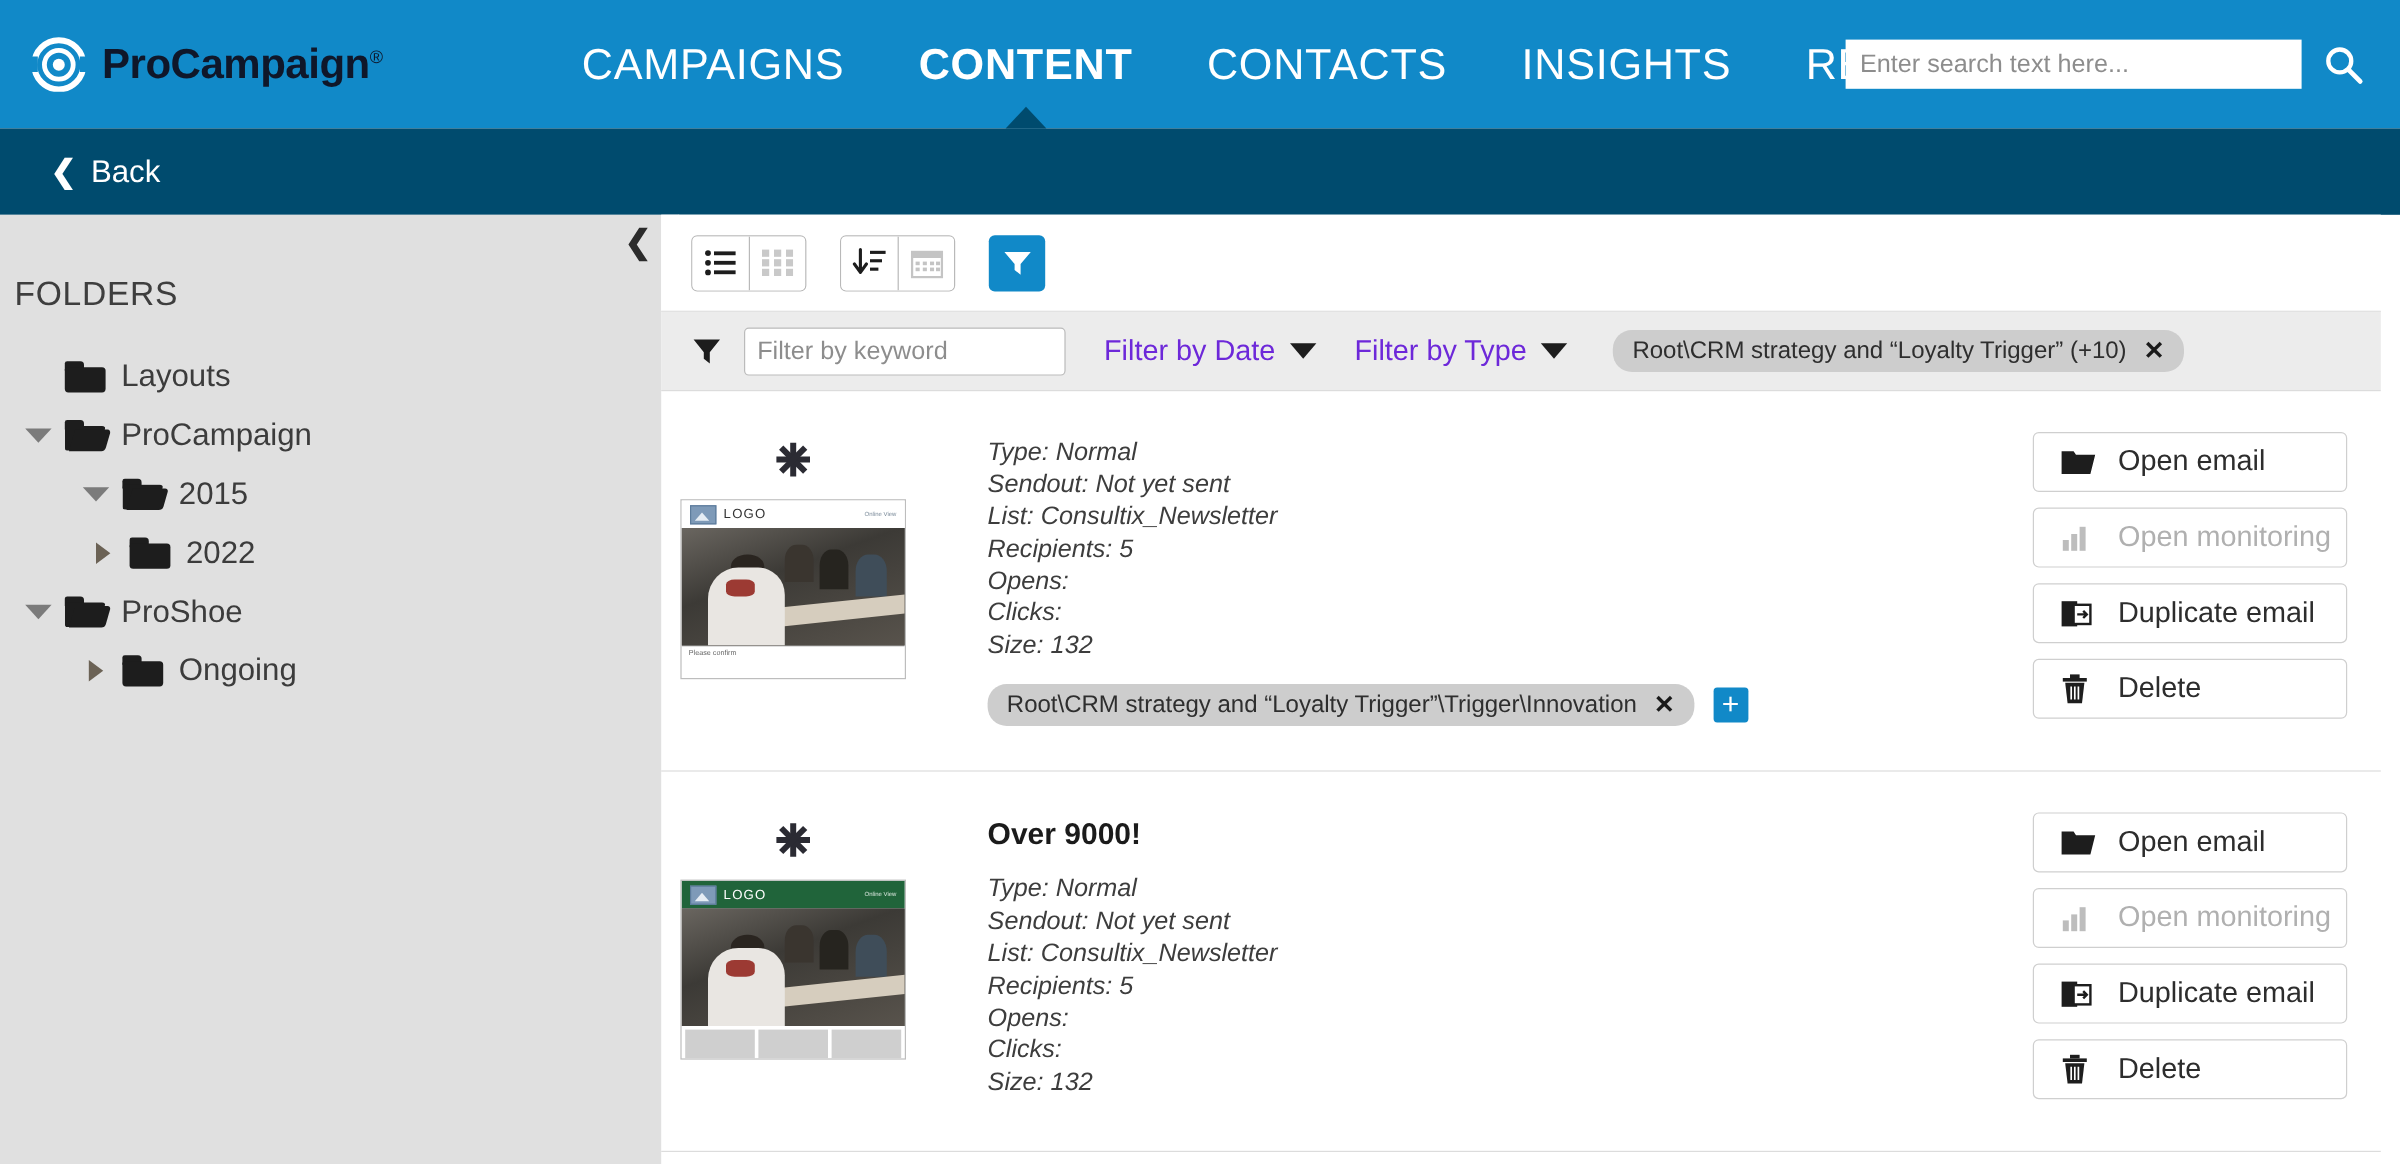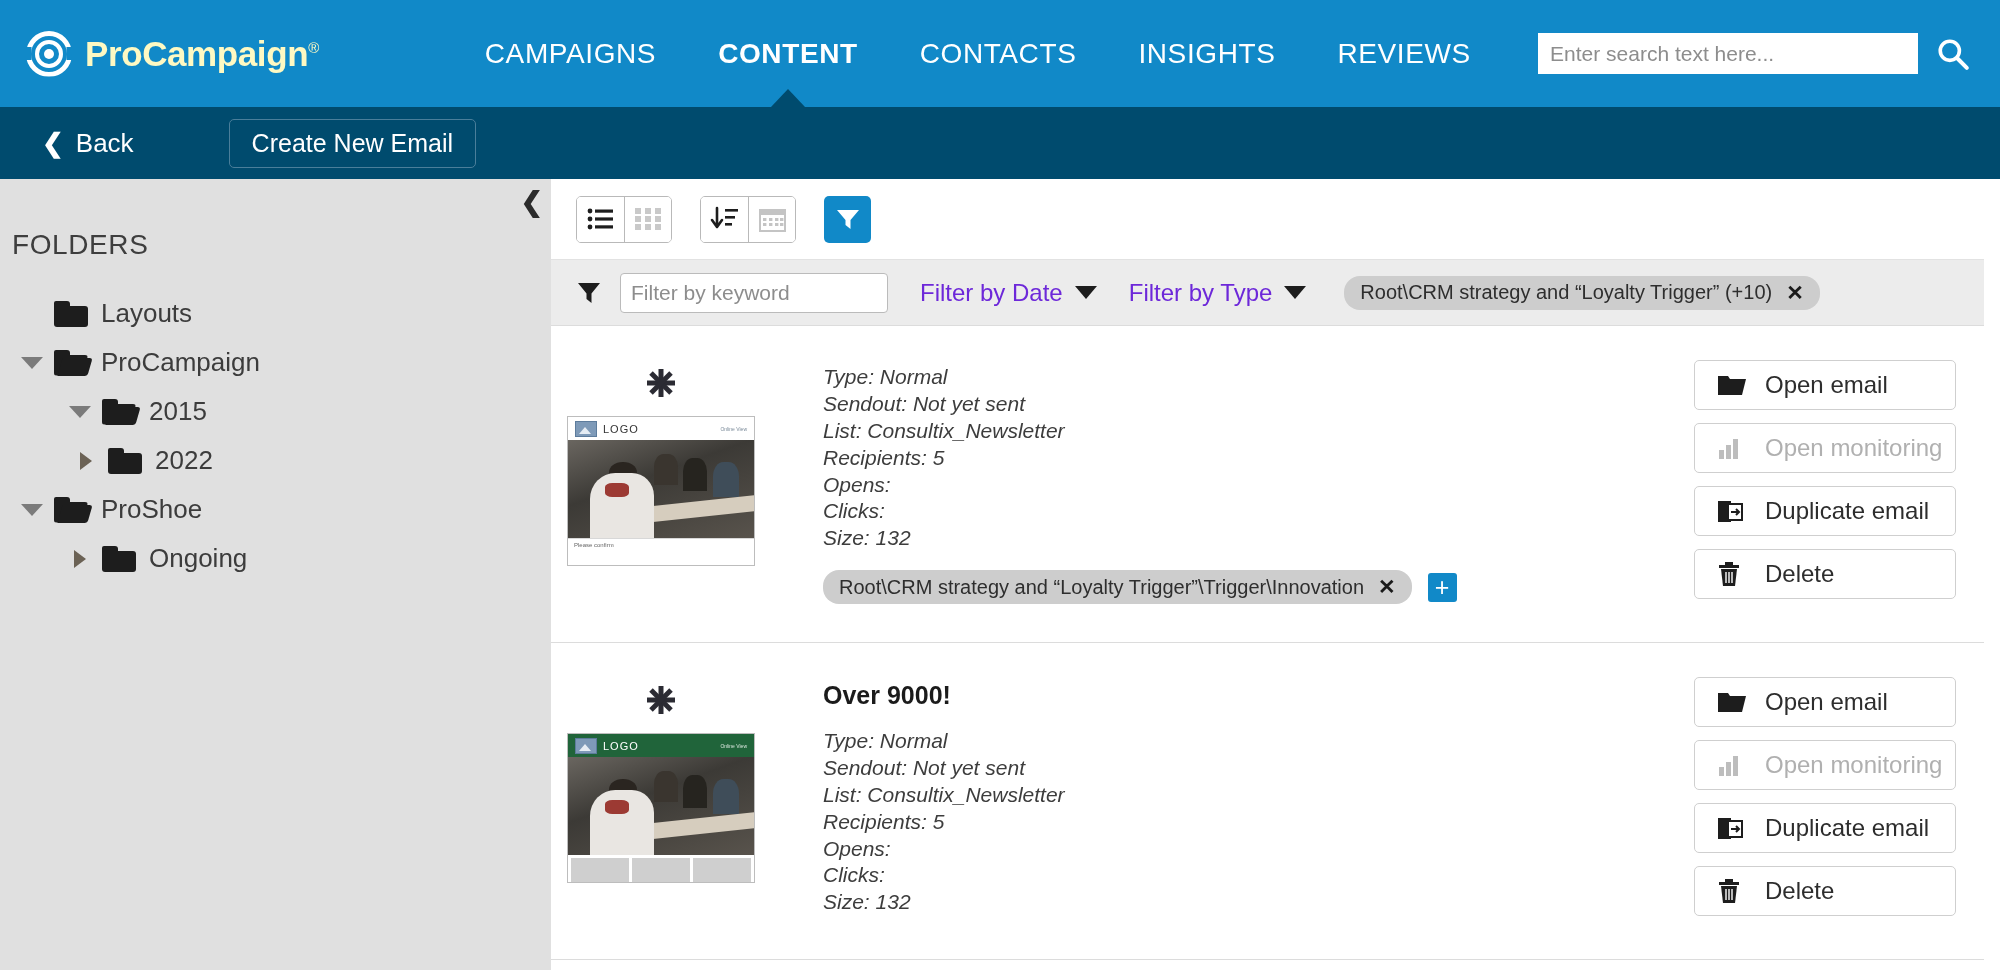--- a/index.html
+++ b/index.html
@@ -22,28 +22,28 @@
     position: absolute; inset: 0; border: 5px solid #fff; border-radius: 50%;
     clip-path: polygon(0 0,100% 0,100% 36%,88% 36%,88% 64%,100% 64%,100% 100%,0 100%,0 64%,12% 64%,12% 36%,0 36%);
   }
   .logo-mark .ring2 {
     position: absolute; inset: 9px; border: 4px solid #fff; border-radius: 50%;
   }
   .logo-mark .dot {
     position: absolute; inset: 18px; background: #fff; border-radius: 50%;
   }
   .logo-text {
-    color: #fef9c3; font-size: 35px; font-weight: 600; margin-left: 13px;
+    color: #0f172a; font-size: 35px; font-weight: 600; margin-left: 13px;
     letter-spacing: -0.4px; position: relative;
   }
   .logo-text .reg { font-size: 15px; vertical-align: super; font-weight: 400; }
 
   .mainnav { display: flex; align-items: center; margin-left: 135px; height: 107px; }
   .navitem {
-    color: #ffffff; font-size: 28px; letter-spacing: 0.6px;
+    color: #ffffff; font-size: 36px; letter-spacing: 0.6px;
     padding: 0 31px; height: 107px; line-height: 107px; position: relative;
     cursor: pointer; white-space: nowrap;
   }
   .navitem.active { font-weight: 700; }
   .navitem.active .caret {
     position: absolute; left: 50%; bottom: 0; transform: translateX(-50%);
     width: 0; height: 0; border-left: 17px solid transparent;
     border-right: 17px solid transparent; border-bottom: 18px solid #004b6e;
   }
 
@@ -247,21 +247,20 @@
       <line x1="20" y1="20" x2="29" y2="29" stroke="#fff" stroke-width="3.8" stroke-linecap="round"></line>
     </svg>
   </div>
 </div>
 
 <div class="subbar">
   <div class="back-btn">
     <span class="back-chev">❮</span>
     <span class="back-lbl">Back</span>
   </div>
-  <button class="create-btn">Create New Email</button>
 </div>
 
 <div class="sidebar">
   <div class="collapse-arrow">❮</div>
   <div class="folders-title">FOLDERS</div>
   <div class="tree" id="tree">
       <div class="tree-row" style="padding-left: 10px;">
         <span class="tw">
           <span class="twist none"></span>
         </span>

